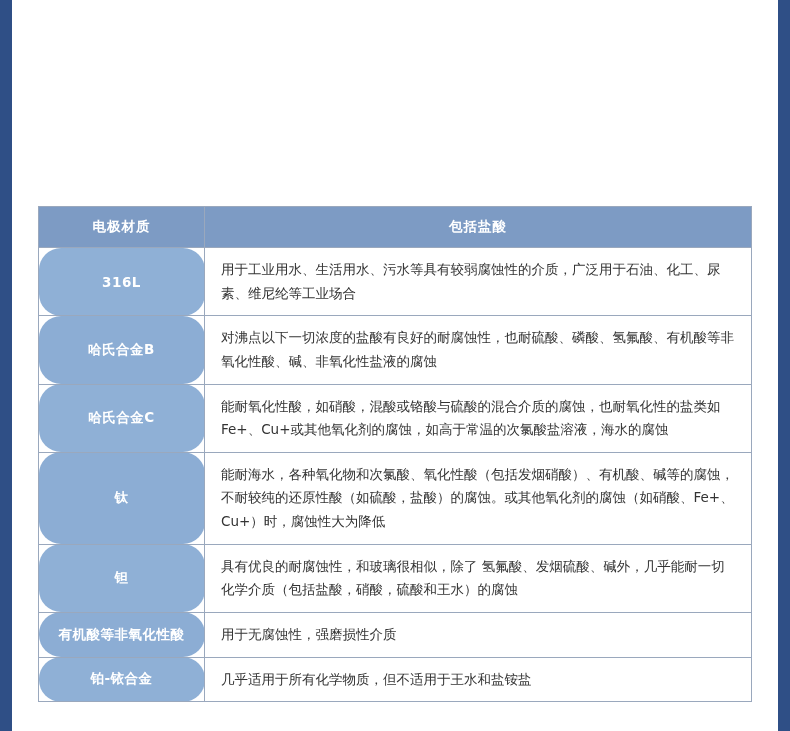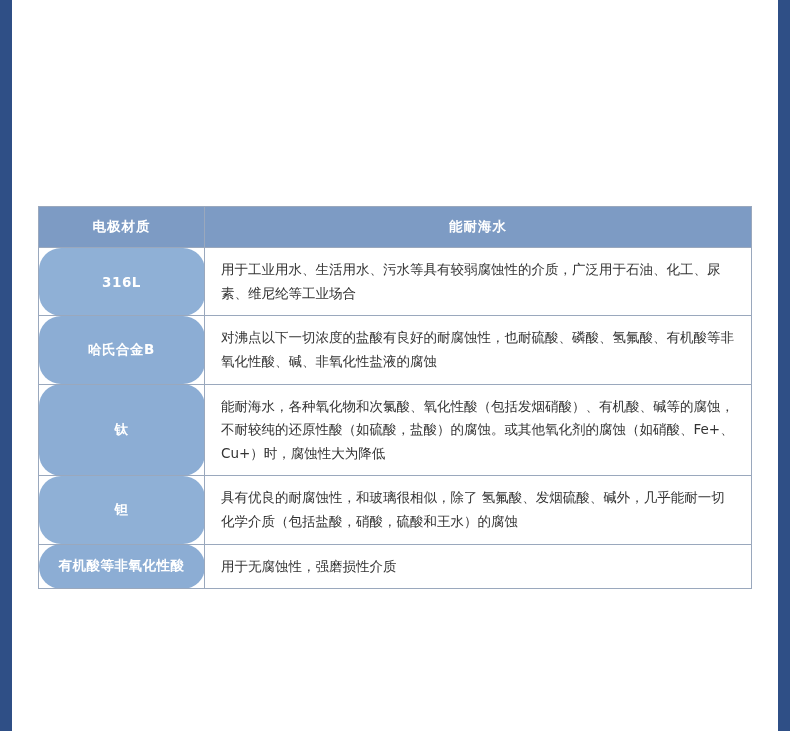--- a/index.html
+++ b/index.html
@@ -98,41 +98,49 @@
 
   <div class="edge-left"></div>
   <div class="edge-right"></div>
 
 
   <div class="table-wrap">
     <table class="sel">
       <thead>
         <tr>
           <th class="head mat">电极材质</th>
-          <th class="head">能耐海水</th>
+          <th class="head">包括盐酸</th>
         </tr>
       </thead>
       <tbody>
         <tr class="r1">
           <td class="mat">316L</td>
           <td class="desc">用于工业用水、生活用水、污水等具有较弱腐蚀性的介质，广泛用于石油、化工、尿素、维尼纶等工业场合</td>
         </tr>
         <tr class="r2">
           <td class="mat">哈氏合金B</td>
           <td class="desc">对沸点以下一切浓度的盐酸有良好的耐腐蚀性，也耐硫酸、磷酸、氢氟酸、有机酸等非氧化性酸、碱、非氧化性盐液的腐蚀</td>
+        </tr>
+        <tr class="r1">
+          <td class="mat">哈氏合金C</td>
+          <td class="desc">能耐氧化性酸，如硝酸，混酸或铬酸与硫酸的混合介质的腐蚀，也耐氧化性的盐类如Fe+、Cu+或其他氧化剂的腐蚀，如高于常温的次氯酸盐溶液，海水的腐蚀</td>
         </tr>
         <tr class="r2">
           <td class="mat">钛</td>
           <td class="desc">能耐海水，各种氧化物和次氯酸、氧化性酸（包括发烟硝酸）、有机酸、碱等的腐蚀，不耐较纯的还原性酸（如硫酸，盐酸）的腐蚀。或其他氧化剂的腐蚀（如硝酸、Fe+、Cu+）时，腐蚀性大为降低</td>
         </tr>
         <tr class="r1">
           <td class="mat">钽</td>
           <td class="desc">具有优良的耐腐蚀性，和玻璃很相似，除了 氢氟酸、发烟硫酸、碱外，几乎能耐一切化学介质（包括盐酸，硝酸，硫酸和王水）的腐蚀</td>
         </tr>
         <tr class="r2">
           <td class="mat">有机酸等非氧化性酸</td>
           <td class="desc">用于无腐蚀性，强磨损性介质</td>
         </tr>
+        <tr class="r1">
+          <td class="mat">铂-铱合金</td>
+          <td class="desc">几乎适用于所有化学物质，但不适用于王水和盐铵盐</td>
+        </tr>
       </tbody>
     </table>
   </div>
 
 </div>
 
 </body></html>

